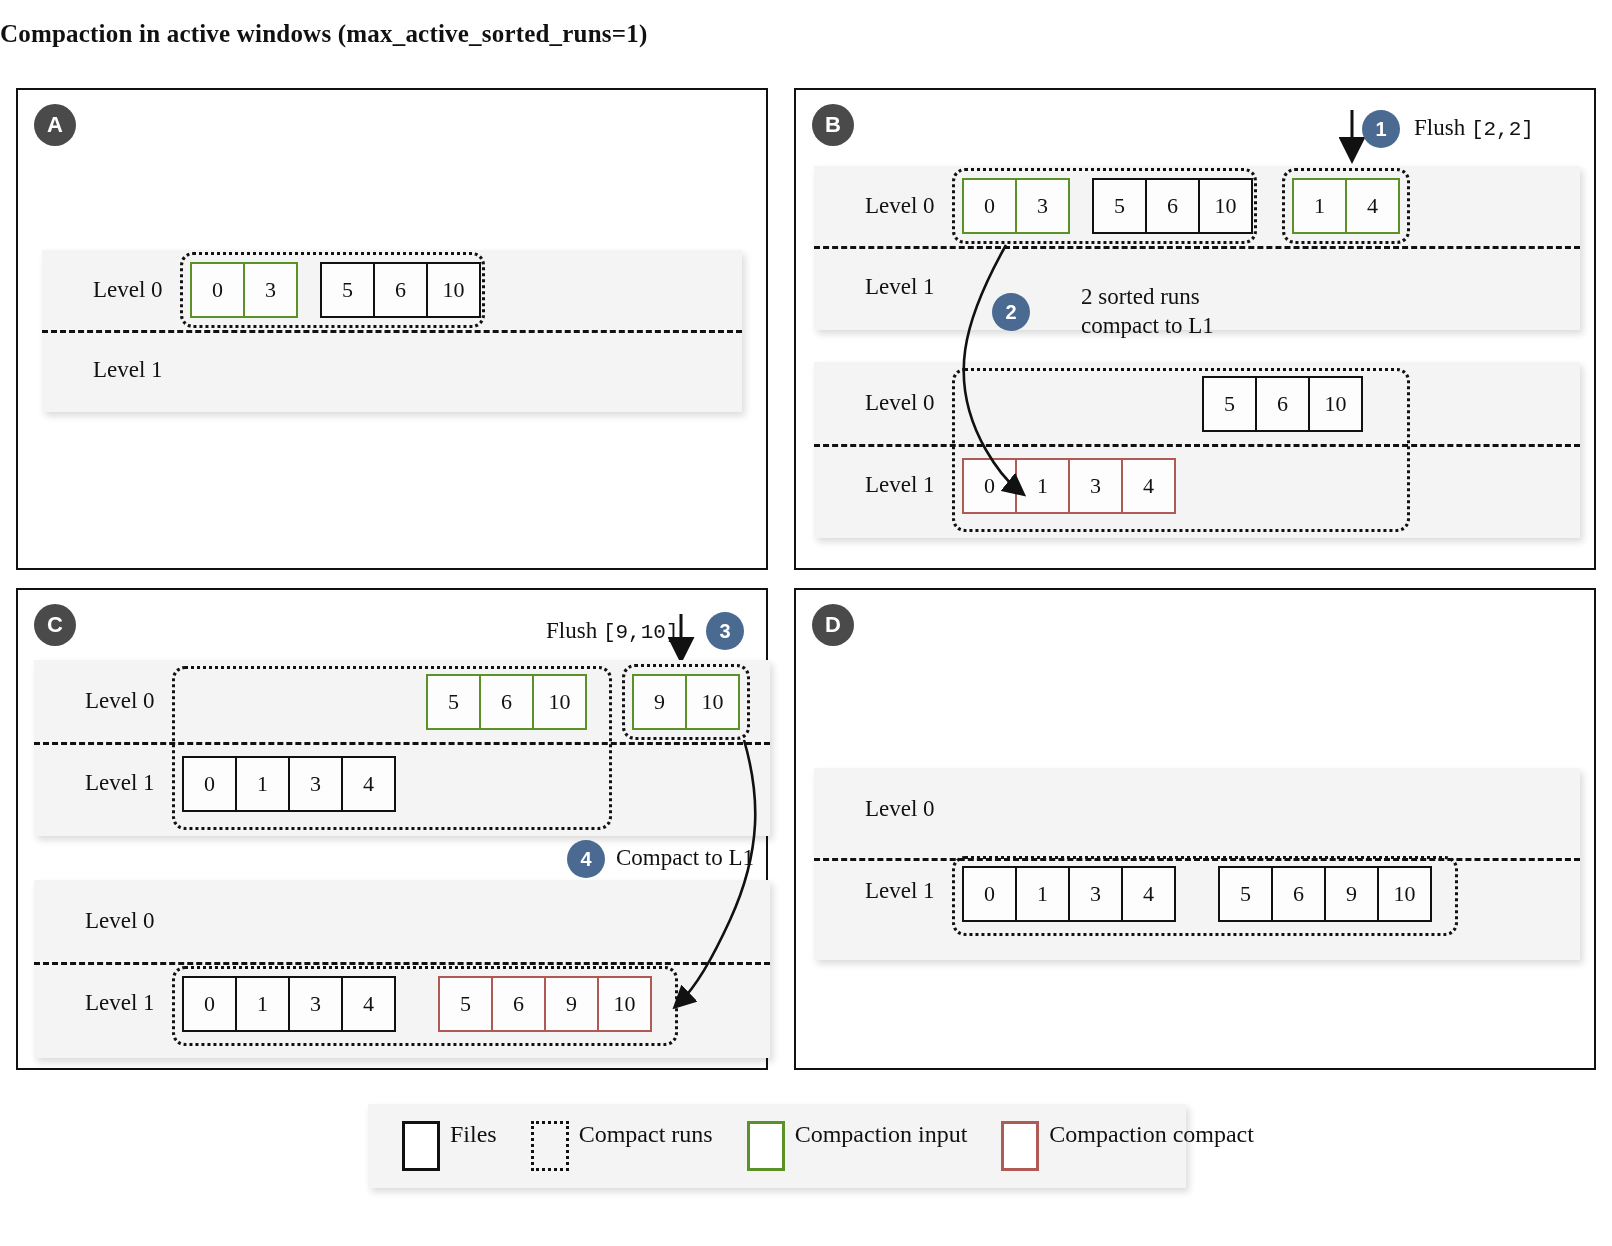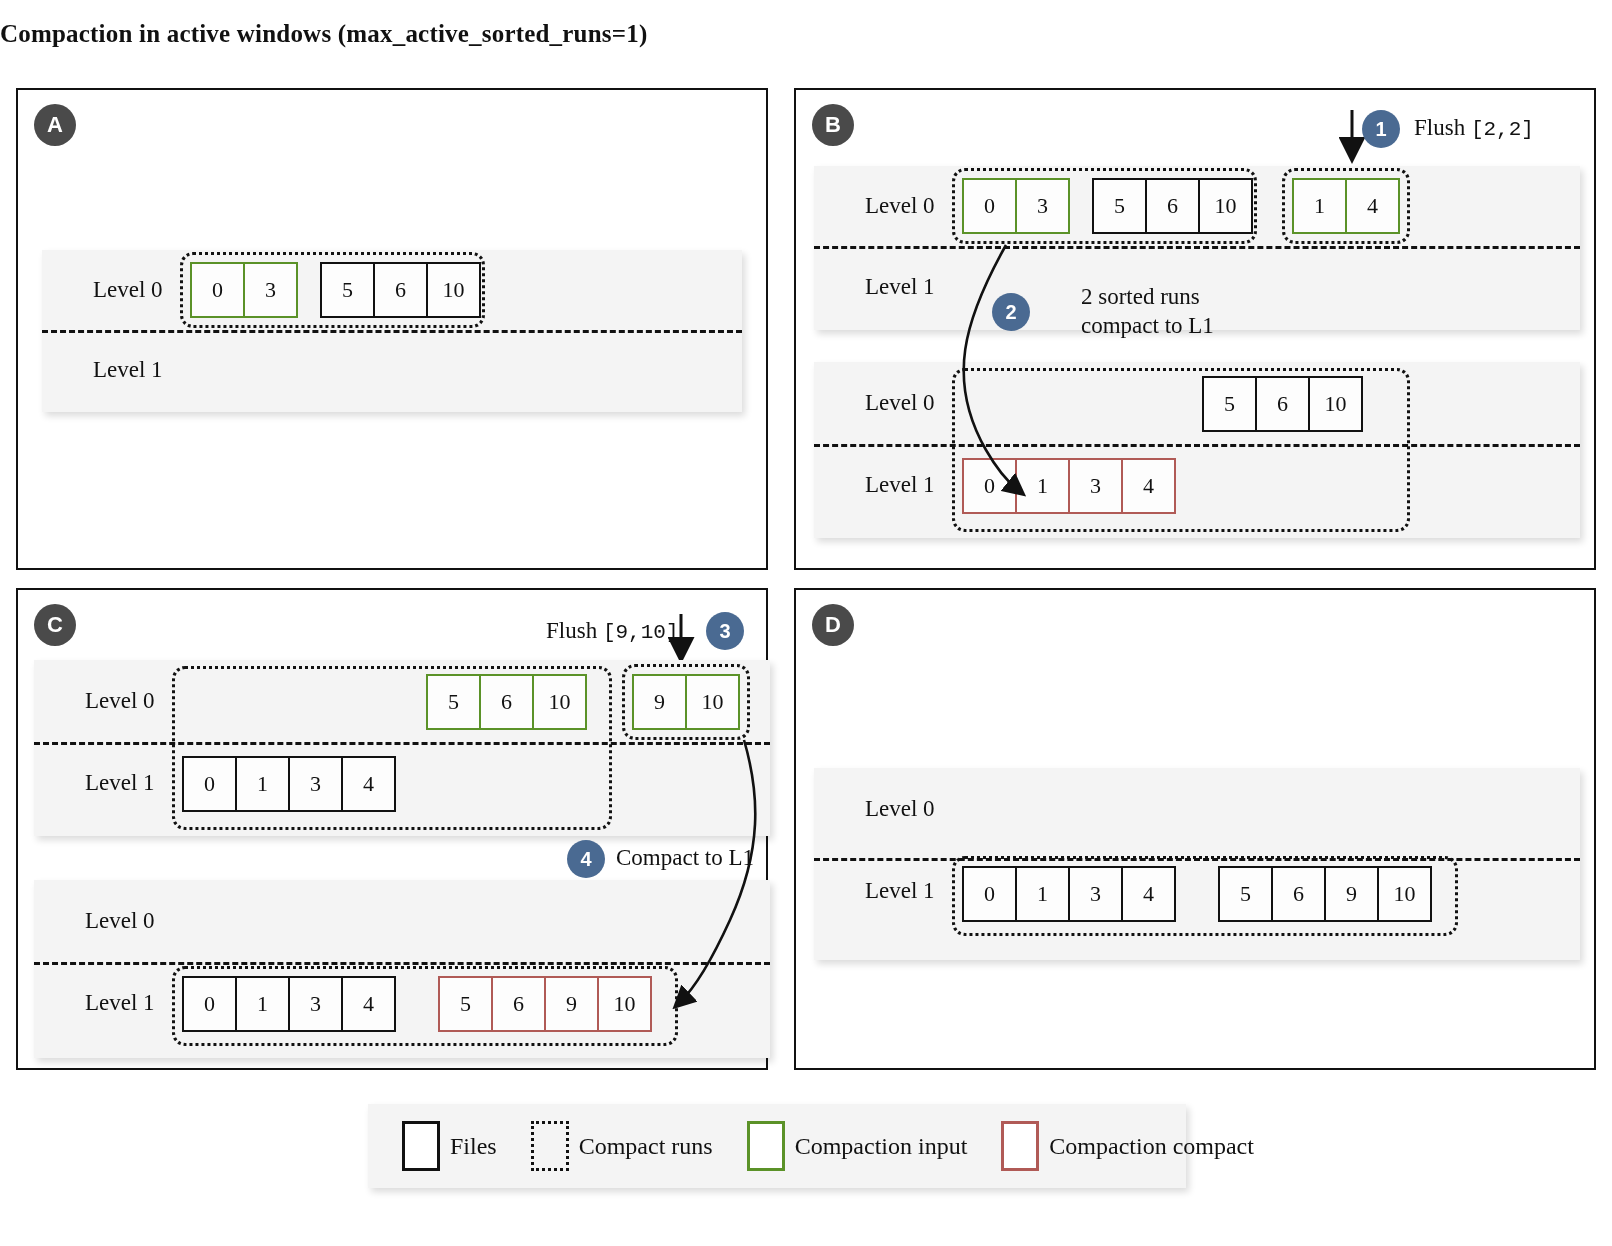--- a/index.html
+++ b/index.html
@@ -75,21 +75,21 @@
   .flushlbl{position:absolute;font-size:23px;white-space:nowrap;}
 
   svg.arrows{position:absolute;left:0;top:0;overflow:visible;pointer-events:none;}
 
   
   #legend{
     position:absolute;left:368px;top:1104px;width:818px;height:84px;
     background:#f4f4f4;box-shadow:3px 4px 7px rgba(0,0,0,.14);
     display:flex;align-items:center;
   }
-  .lg-item{display:flex;align-items:center;margin-left:34px;}
+  .lg-item{display:flex;align-items:flex-start;margin-left:34px;}
   .lg-swatch{width:38px;height:50px;box-sizing:border-box;background:#fff;margin-right:10px;}
   .lg-swatch.files{border:3px solid #111;}
   .lg-swatch.sorted{border:3px dotted #111;background:transparent;}
   .lg-swatch.input{border:3px solid #5b9228;}
   .lg-swatch.output{border:3px solid #b05a56;}
   .lg-text{font-size:24px;white-space:nowrap;}
 </style>
 </head>
 <body>
 

